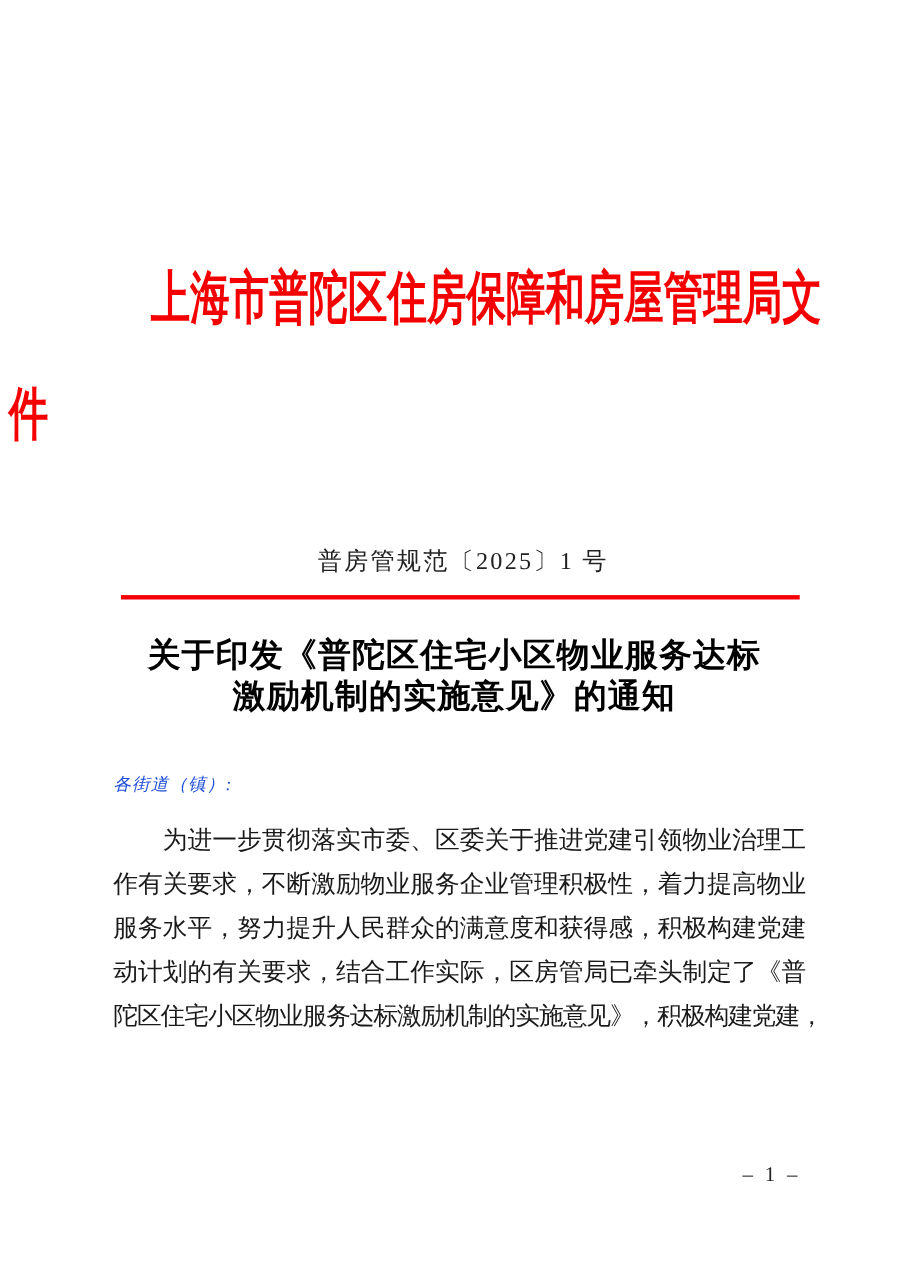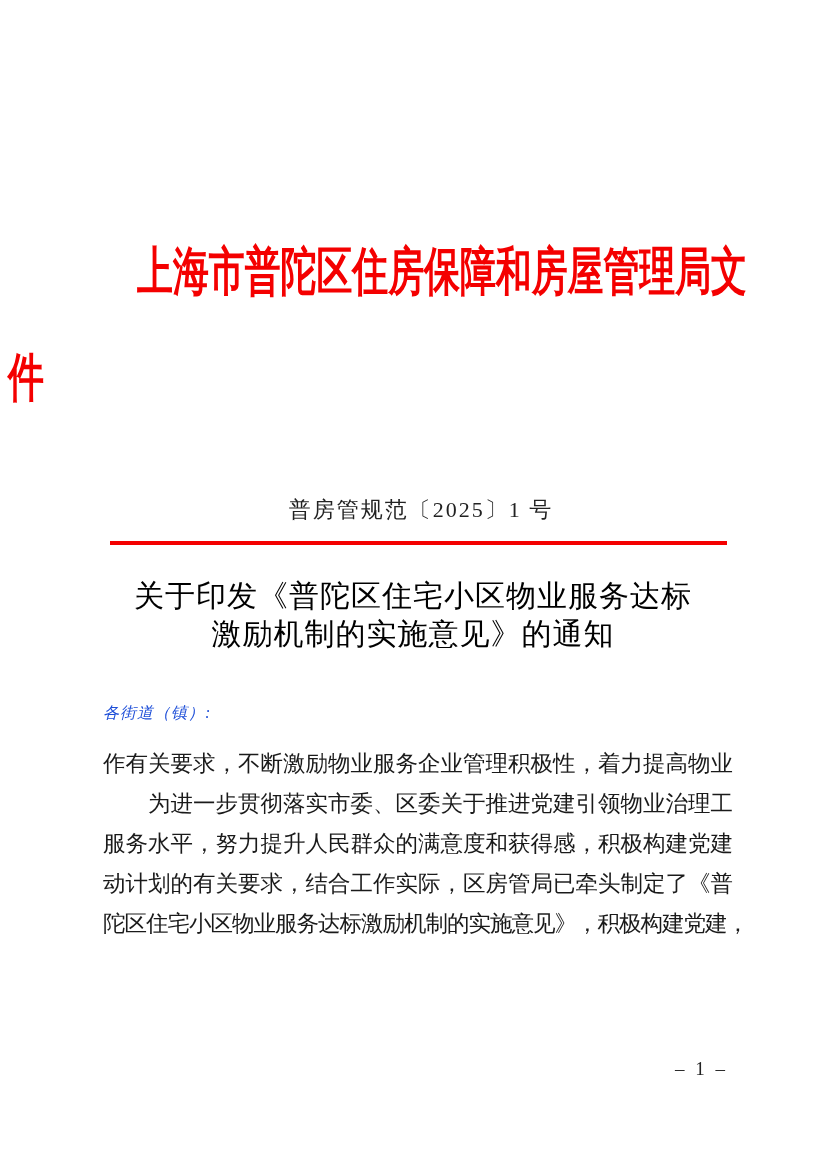--- a/index.html
+++ b/index.html
@@ -59,21 +59,21 @@
   }
 
   
   .subject-title {
     position: absolute;
     top: 577px;
     left: 0;
     width: 826px;
     text-align: center;
     font-family: "Liberation Sans", "DejaVu Sans", sans-serif;
-    font-weight: normal;
+    font-weight: bold;
     font-size: 30px;
     line-height: 38px;
     letter-spacing: 1px;
     color: #000000;
   }
 
   
   .salutation {
     position: absolute;
     top: 703px;
@@ -129,22 +129,22 @@
   <div class="red-rule"></div>
 
   <div class="subject-title">
     <div>关于印发《普陀区住宅小区物业服务达标</div>
     <div>激励机制的实施意见》的通知</div>
   </div>
 
   <div class="salutation">各街道（镇）:</div>
 
   <div class="paragraph">
+    <div class="pline first">为进一步贯彻落实市委、区委关于推进党建引领物业治理工</div>
     <div class="pline">作有关要求，不断激励物业服务企业管理积极性，着力提高物业</div>
-    <div class="pline first">为进一步贯彻落实市委、区委关于推进党建引领物业治理工</div>
     <div class="pline">服务水平，努力提升人民群众的满意度和获得感，积极构建党建</div>
     <div class="pline">动计划的有关要求，结合工作实际，区房管局已牵头制定了《普</div>
     <div class="pline tight">陀区住宅小区物业服务达标激励机制的实施意见》，积极构建党建，</div>
   </div>
 
   <div class="page-number">– 1 –</div>
 
 </div>
 
 </body></html>

